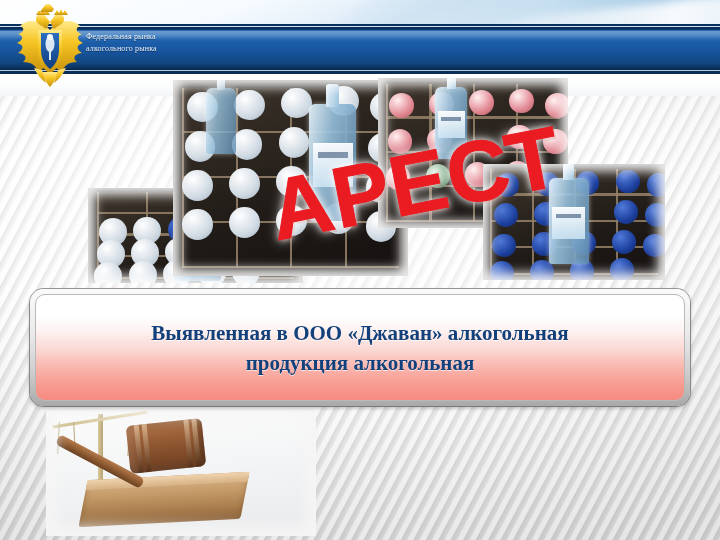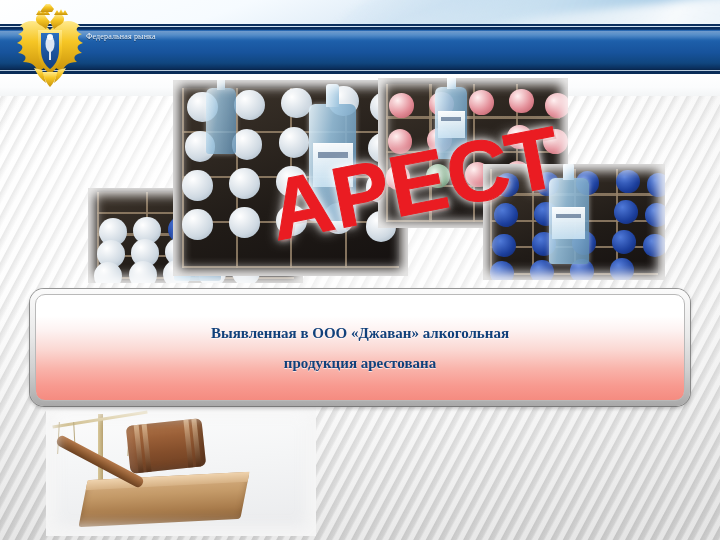--- a/index.html
+++ b/index.html
@@ -184,21 +184,21 @@
     position:absolute;left:5px;top:5px;right:5px;bottom:5px;border-radius:10px;
     background:linear-gradient(180deg,
        #ffffff 0%,#ffffff 20%,#fdf2f1 34%,#fbd8d3 52%,
        #f9b4ab 70%,#f89a90 86%,#f58b80 100%);
     border:1px solid #b9b9b9;
     box-shadow:inset 0 1px 0 rgba(255,255,255,.95);
     display:flex;flex-direction:column;align-items:center;justify-content:center;
   }
   .banner-in div{
     color:#11407a;font-family:"Liberation Serif",serif;font-weight:bold;
-    font-size:15px;line-height:30px;white-space:nowrap;
+    font-size:21px;line-height:30px;white-space:nowrap;
     text-shadow:0 1px 0 rgba(255,255,255,.65);
   }
 </style>
 </head>
 <body>
 
 <div id="slide">
 
   <div class="bg-base"></div>
   <div class="bg-stripes"></div>
@@ -248,20 +248,21 @@
       <rect x="35" y="44" width="2" height="12" fill="#dfe9f4"></rect>
 
       <path fill="url(#gold)" d="M28 68 C31 76 33 80 36 83 C39 80 41 76 44 68 Z"></path>
       <path fill="url(#gold)" d="M20 64 C24 72 28 76 32 79 L28 66 Z"></path>
       <path fill="url(#gold)" d="M52 64 C48 72 44 76 40 79 L44 66 Z"></path>
     </svg>
   </div>
 
   <div class="hdr-text">
     <div>Федеральная рынка</div>
+    <div>алкогольного рынка</div>
   </div>
 
   <div class="collage">
 
     <div class="ph" style="left:10px;top:110px;width:215px;height:95px;">
       <div class="crate">
           <div class="grid"></div>
         </div>
       <span class="cap w" style="left:5%;top:32%"></span>
         <span class="cap w" style="left:21%;top:30%"></span>
@@ -399,17 +400,17 @@
         <div class="ring" style="left:58px"></div>
         <div class="ring" style="left:66px"></div>
       </div>
     </div>
   </div>
 
   <div class="banner-wrap">
     <div class="banner-out"></div>
     <div class="banner-in">
       <div>Выявленная в ООО «Джаван» алкогольная</div>
-      <div>продукция арестована</div>
+      <div>продукция алкогольная</div>
     </div>
   </div>
 
 </div>
 
 </body></html>

